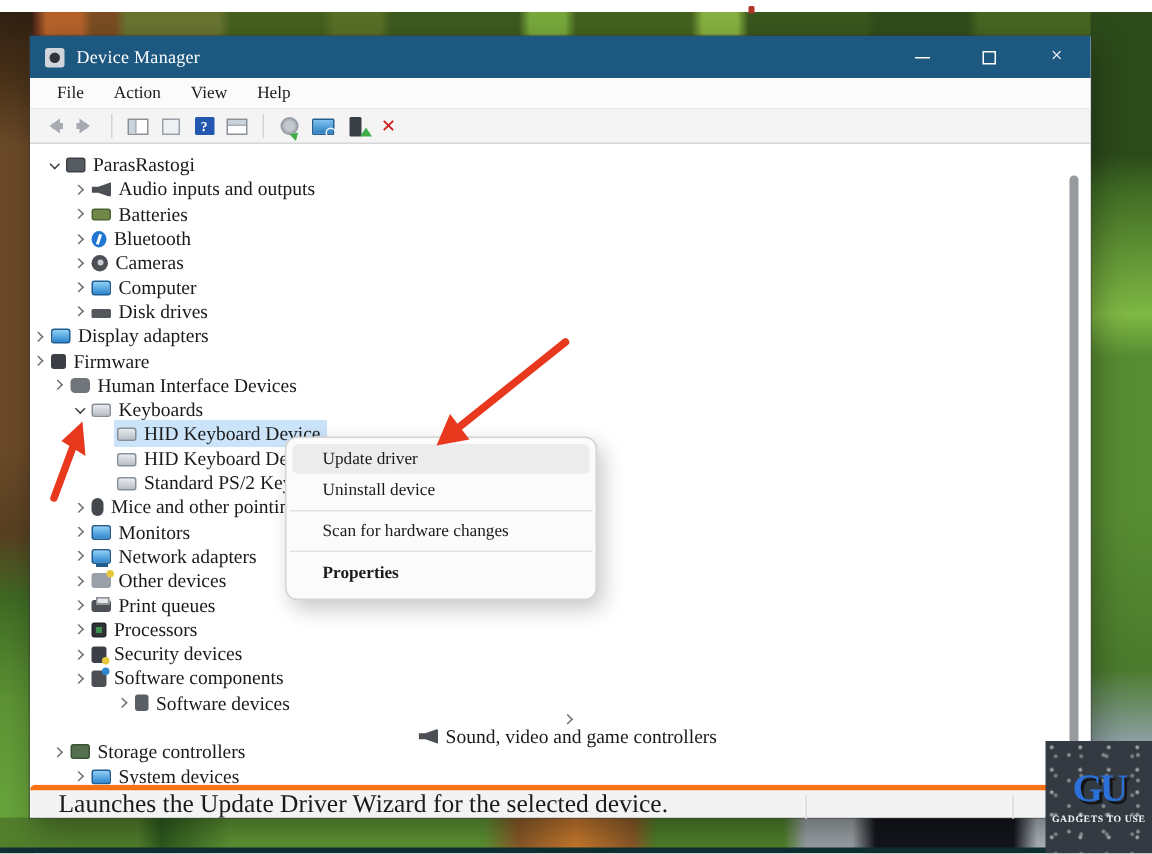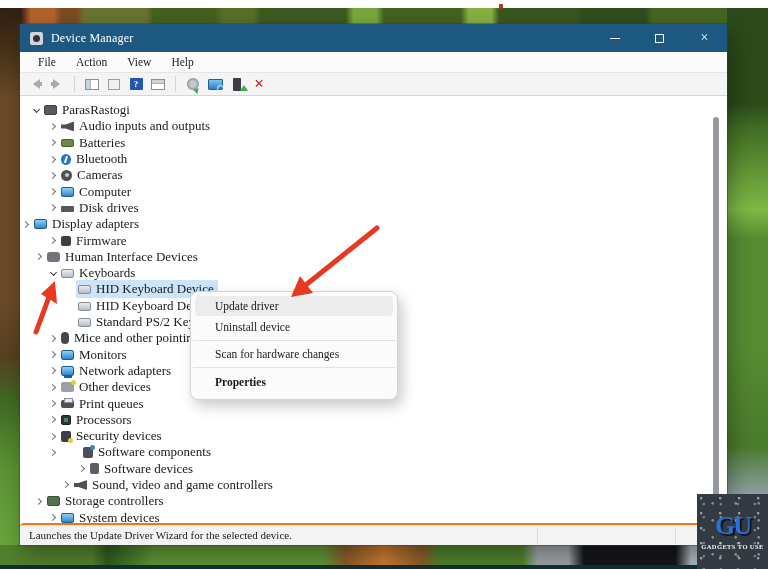--- a/index.html
+++ b/index.html
@@ -110,22 +110,22 @@
   .di-security{width:10px;height:11px;background:#3c4046;}
   .di-security::after{content:"";position:absolute;right:-2px;bottom:-1px;width:5px;height:5px;border-radius:50%;background:#e8c93e;}
   .di-swcomp{background:#4c5055;width:10px;height:11px;}
   .di-swcomp::after{content:"";position:absolute;right:-2px;top:-2px;width:5px;height:5px;border-radius:50%;background:#2e86cf;}
   .di-swdev{width:9px;height:11px;background:#5a5f66;}
   .di-storage{background:#55704d;border:1px solid #3b5235;}
 
   .vscroll{position:absolute;right:8px;top:21px;width:6px;height:390px;border-radius:3px;background:#969a9e;}
 
   .statusbar{position:absolute;left:0;top:499px;width:100%;height:22px;background:#f3f3f3;
-    border-top:2px solid #f97316;display:flex;align-items:center;font-size:11px;color:#1a1a1a;
-    padding-left:9px;border-radius:4px 0 0 0;}
+    border-top:4px solid #f97316;display:flex;align-items:center;font-size:17px;color:#1a1a1a;
+    padding-left:19px;border-radius:4px 0 0 0;}
   .sb-div{position:absolute;top:3px;height:16px;width:1px;background:#dcdcdc;}
 
   
   .ctx{position:absolute;left:190px;top:291px;width:208px;z-index:30;background:#fbfbfb;
     border:1px solid #d4d4d4;border-radius:8px;box-shadow:4px 6px 14px rgba(0,0,0,.22);padding:3px 0 5px 0;}
   .ctx-item{margin:1px 4px;height:20px;display:flex;align-items:center;padding-left:20px;
     font-size:11.5px;color:#1a1a1a;border-radius:4px;}
   .ctx-item.hl{background:#ececec;}
   .ctx-item.bold{font-weight:bold;height:22px;}
   .ctx-sep{height:1px;background:#e2e2e2;margin:3px 2px;}
@@ -284,21 +284,21 @@
           </div>
           <div class="trow" style="">
             <span class="chev-slot">
               <span class="chev"></span>
             </span>
             <span class="row-core">
               <span class="di di-display"></span>
               <span>Display adapters</span>
             </span>
           </div>
-          <div class="trow" style="padding-left: 27px;">
+          <div class="trow" style="">
             <span class="chev-slot">
               <span class="chev"></span>
             </span>
             <span class="row-core">
               <span class="di di-firmware"></span>
               <span>Firmware</span>
             </span>
           </div>
           <div class="trow" style="padding-left: 13px;">
             <span class="chev-slot">
@@ -395,39 +395,39 @@
           </div>
           <div class="trow" style="padding-left: 27px;">
             <span class="chev-slot">
               <span class="chev"></span>
             </span>
             <span class="row-core">
               <span class="di di-security"></span>
               <span>Security devices</span>
             </span>
           </div>
-          <div class="trow" style="padding-left: 27px; gap: 22px;">
+          <div class="trow" style="padding-left: 27px;">
             <span class="chev-slot">
               <span class="chev"></span>
             </span>
             <span class="row-core">
               <span class="di di-swcomp"></span>
               <span>Software components</span>
             </span>
           </div>
           <div class="trow" style="padding-left: 27px; margin-left: 29px;">
             <span class="chev-slot">
               <span class="chev"></span>
             </span>
             <span class="row-core">
               <span class="di di-swdev"></span>
               <span>Software devices</span>
             </span>
           </div>
-          <div class="trow" style="padding-left: 40px;">
+          <div class="trow" style="padding-left: 12px; flex-direction: column;">
             <span class="chev-slot">
               <span class="chev"></span>
             </span>
             <span class="row-core">
               <span class="di di-audio"></span>
               <span>Sound, video and game controllers</span>
             </span>
           </div>
           <div class="trow" style="padding-left: 13px;">
             <span class="chev-slot">

